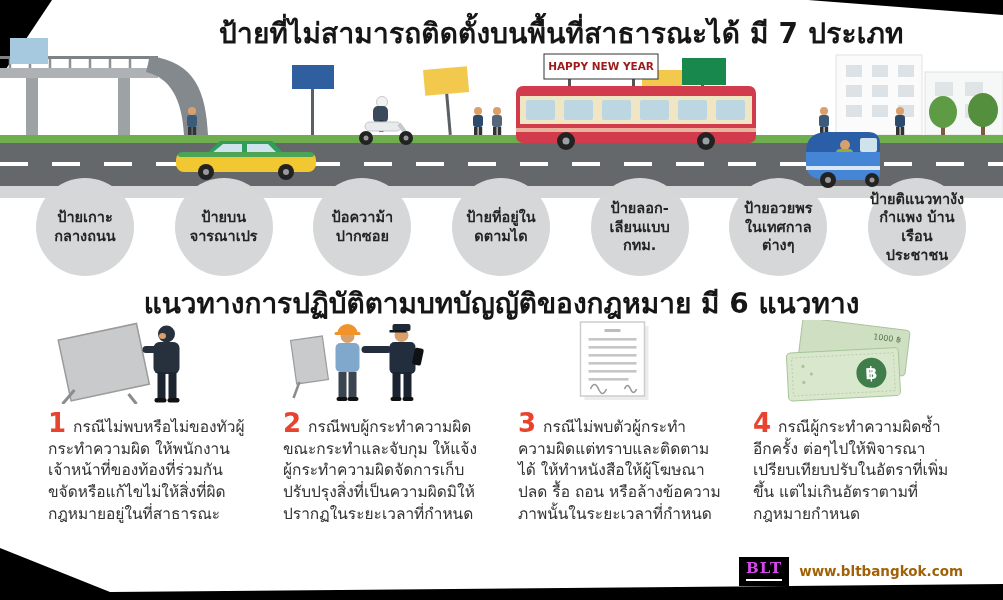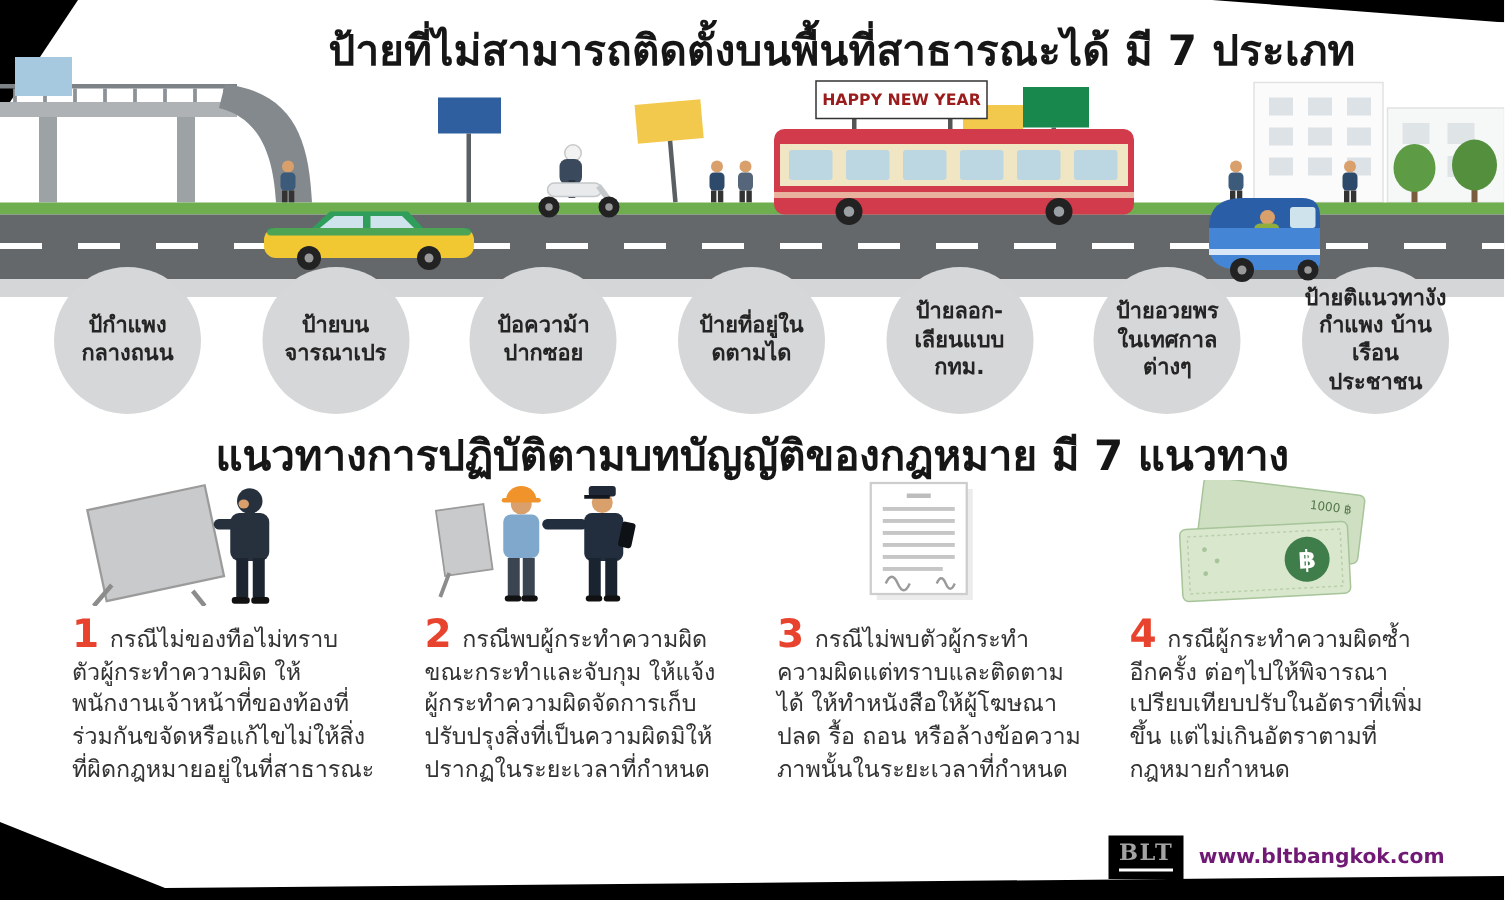--- a/index.html
+++ b/index.html
@@ -52,26 +52,26 @@
   .g-num {
     font-size:26px; font-weight:700; color:var(--number-red,#e8432f);
     margin-right:7px; line-height:1;
   }
 
   .footer {
     position:absolute; top:557px; right:40px; z-index:7;
     display:flex; align-items:center; gap:10px;
   }
   .blt-logo {
-    background:#000; color:#a3a3a3; padding:3px 7px 5px 7px;
+    background:#000; color:#d946ef; padding:3px 7px 5px 7px;
     font-family:"DejaVu Serif", serif; font-weight:700; font-size:15px;
     letter-spacing:1px; text-align:center; line-height:1.1;
   }
   .blt-logo .bar { display:block; height:2px; background:#fff; margin-top:2px; }
-  .website { font-size:13.5px; font-weight:700; color:#701a75; }
+  .website { font-size:13.5px; font-weight:700; color:#a16207; }
 </style>
 </head>
 <body>
 
 <div class="page">
 
   <div class="corner-tl"></div>
   <div class="corner-tr"></div>
   <div class="bottom-strip"></div>
 
@@ -229,40 +229,40 @@
       <path d="M8,22 L82,22 L82,44 Q82,50 74,50 L30,50 Q8,50 8,34 Z" style="fill:var(--tuktuk-blue)"></path>
       <rect x="8" y="36" width="74" height="4" fill="#ffffff" opacity="0.8"></rect>
       <circle cx="30" cy="50" r="8" fill="#222"></circle>
         <circle cx="30" cy="50" r="3" fill="#999"></circle>
       <circle cx="74" cy="50" r="7" fill="#222"></circle>
         <circle cx="74" cy="50" r="2.5" fill="#999"></circle>
     </g>
   </svg>
 
   <div class="circles">
-    <div class="circle"><span>ป้กำแพง
+    <div class="circle"><span>ป้ายเกาะ
 กลางถนน</span></div>
     <div class="circle"><span>ป้ายบน
 จารณาเปร</span></div>
     <div class="circle"><span>ป้อความ้า
 ปากซอย</span></div>
     <div class="circle"><span>ป้ายที่อยู่ใน
 ดตามได</span></div>
     <div class="circle"><span>ป้ายลอก-
 เลียนแบบ
 กทม.</span></div>
     <div class="circle"><span>ป้ายอวยพร
 ในเทศกาล
 ต่างๆ</span></div>
     <div class="circle"><span>ป้ายติแนวทางัง
 กำแพง บ้านเรือน
 ประชาชน</span></div>
   </div>
 
-  <h2 class="title-bottom">แนวทางการปฏิบัติตามบทบัญญัติของกฎหมาย มี 7 แนวทาง</h2>
+  <h2 class="title-bottom">แนวทางการปฏิบัติตามบทบัญญัติของกฎหมาย มี 6 แนวทาง</h2>
 
   <div class="guidelines">
 
     <div class="g-col">
       <div class="icon-box">
         <svg viewBox="0 0 190 84">
           <g transform="rotate(-12 55 45)">
             <rect x="10" y="10" width="80" height="62" fill="#c9cacb" stroke="#9b9b9b" stroke-width="1.5"></rect>
           </g>
           <path d="M20,70 L8,84 M74,74 L82,84" stroke="#8c8c8c" stroke-width="3"></path>
@@ -270,21 +270,21 @@
           <ellipse cx="108" cy="16" rx="3.5" ry="3" fill="#d9a06c"></ellipse>
           <rect x="88" y="26" width="18" height="7" rx="3.5" fill="#27313d"></rect>
           <rect x="99" y="22" width="26" height="32" rx="6" fill="#27313d"></rect>
           <rect x="103" y="52" width="8" height="26" fill="#1d2530"></rect>
           <rect x="114" y="52" width="8" height="26" fill="#1d2530"></rect>
           <rect x="100" y="78" width="12" height="4.5" rx="2" fill="#111"></rect>
           <rect x="113" y="78" width="12" height="4.5" rx="2" fill="#111"></rect>
         </svg>
       </div>
       <p class="g-text">
-        <span class="g-num">1</span><span>กรณีไม่ของทือไม่ทราบตัวผู้กระทำความผิด ให้พนักงานเจ้าหน้าที่ของท้องที่ร่วมกันขจัดหรือแก้ไขไม่ให้สิ่งที่ผิดกฎหมายอยู่ในที่สาธารณะ</span>
+        <span class="g-num">1</span><span>กรณีไม่พบหรือไม่ของทัวผู้กระทำความผิด ให้พนักงานเจ้าหน้าที่ของท้องที่ร่วมกันขจัดหรือแก้ไขไม่ให้สิ่งที่ผิดกฎหมายอยู่ในที่สาธารณะ</span>
       </p>
     </div>
 
     <div class="g-col">
       <div class="icon-box">
         <svg viewBox="0 0 190 84">
           <g transform="rotate(-8 20 40)">
             <rect x="4" y="18" width="32" height="44" fill="#c9cacb" stroke="#9b9b9b" stroke-width="1.2"></rect>
           </g>
           <path d="M10,62 L4,78" stroke="#8c8c8c" stroke-width="2.5"></path>

